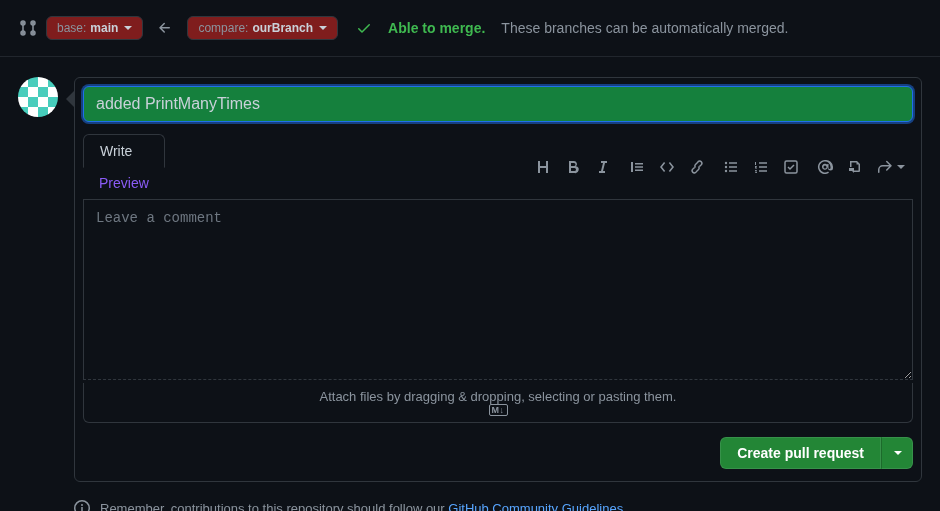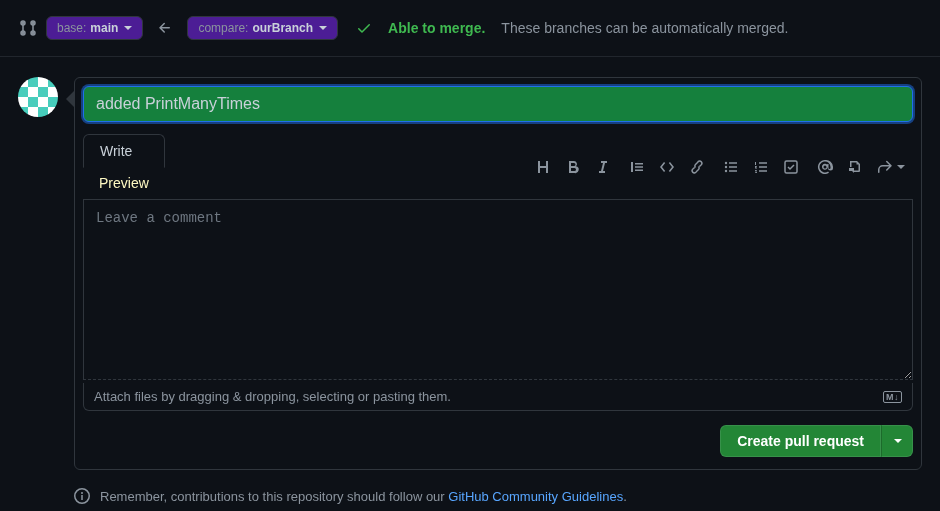--- a/index.html
+++ b/index.html
@@ -14,21 +14,21 @@
   }
   .topbar {
     display: flex;
     align-items: center;
     gap: 10px;
     padding: 16px 20px;
     border-bottom: 1px solid #21262d;
   }
   .compare-icon { color: #8b949e; display: flex; }
   .branch-btn {
-    background: #4c1d95;
+    background: #7f1d1d;
     border: 1px solid #30363d;
     border-radius: 6px;
     color: #c9d1d9;
     padding: 4px 10px;
     font-size: 12px;
     display: inline-flex;
     align-items: center;
     gap: 4px;
     cursor: pointer;
   }
@@ -88,21 +88,21 @@
   .tabs-toolbar {
     display: flex;
     align-items: center;
     justify-content: space-between;
     margin-top: 12px;
     border-bottom: 1px solid #30363d;
   }
   .tabs { display: flex; flex-direction: column; }
   .tab {
     padding: 8px 16px;
-    color: #fef9c3;
+    color: #8b5cf6;
     cursor: pointer;
     font-size: 14px;
   }
   .tab.active {
     border: 1px solid #30363d;
     border-bottom: 1px solid #0d1117;
     border-radius: 6px 6px 0 0;
     background: #0d1117;
     color: #c9d1d9;
     margin-bottom: -1px;
@@ -135,20 +135,21 @@
   .attach-bar {
     display: flex;
     justify-content: space-between;
     align-items: center;
     border: 1px solid #30363d;
     border-top: none;
     border-radius: 0 0 6px 6px;
     padding: 6px 10px;
     color: #8b949e;
     font-size: 13px;
+    flex-direction: column;
   }
   .md-icon {
     font-size: 9px;
     border: 1px solid #8b949e;
     padding: 0px 2px;
     border-radius: 2px;
     font-weight: bold;
     color: #8b949e;
     letter-spacing: 0.5px;
   }

